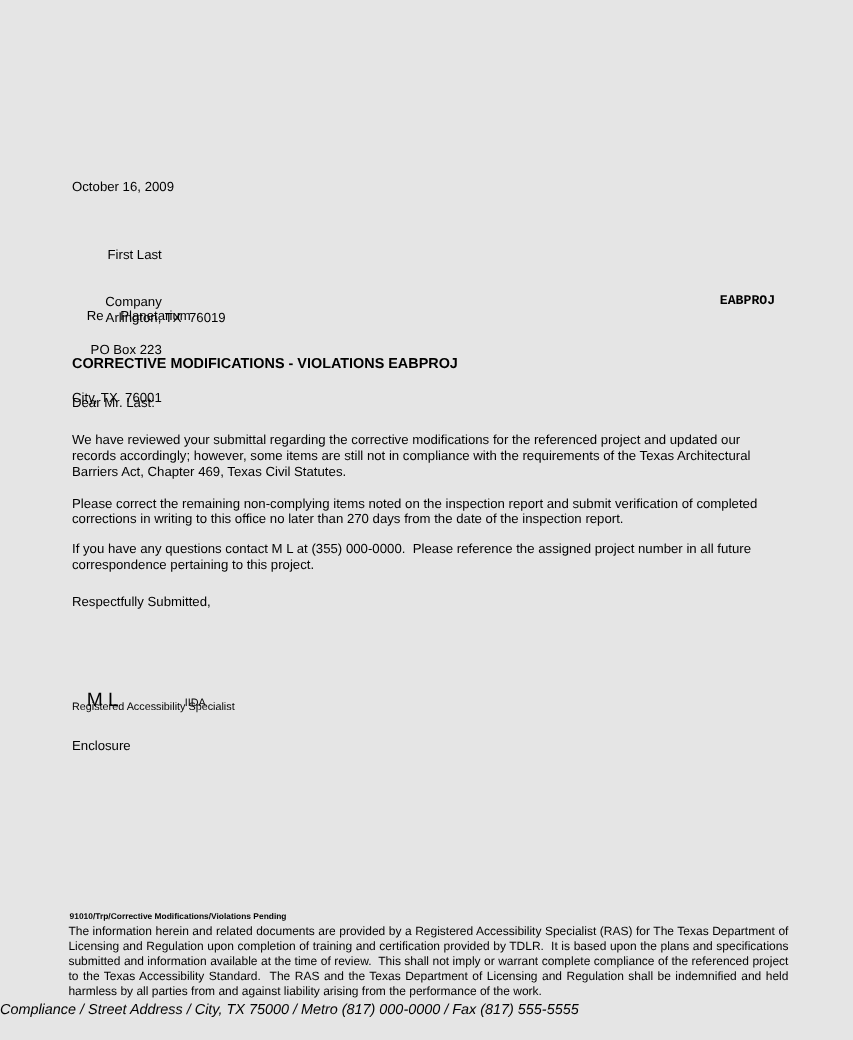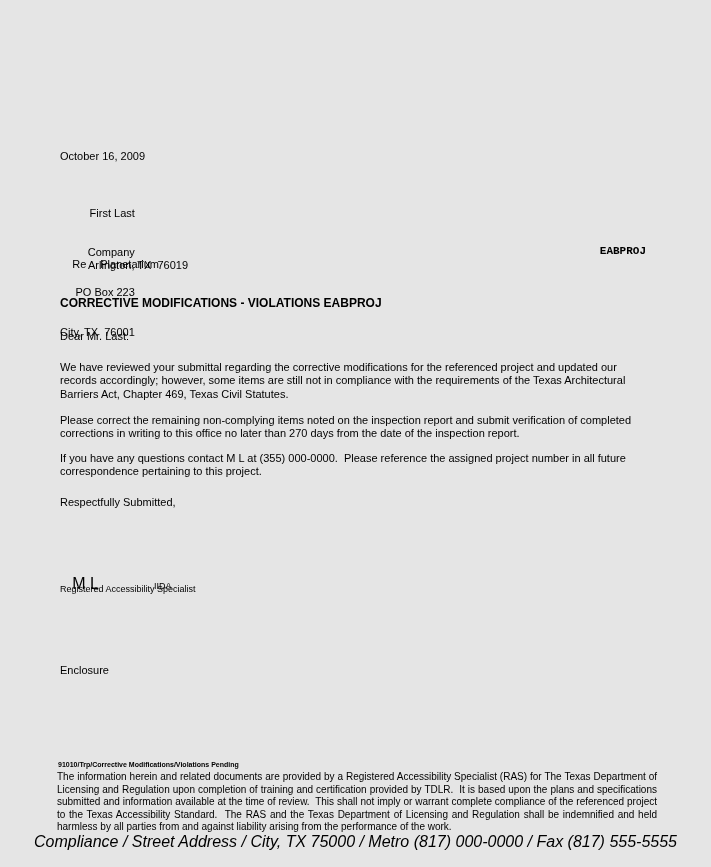--- a/index.html
+++ b/index.html
@@ -29,24 +29,24 @@
   .subject         { left: 60px; top: 297px; font-size: 12px; font-weight: bold; }
   .salutation      { left: 60px; top: 330px; }
   .para1           { left: 60px; top: 361px; width: 580px; margin: 0; }
   .para2           { left: 60px; top: 414px; width: 580px; margin: 0; }
   .para3           { left: 60px; top: 452px; width: 580px; margin: 0; }
   .closing         { left: 60px; top: 496px; }
   .signer-row      { left: 60px; top: 564px; }
   .signer-name     { font-size: 16px; }
   .signer-credential { font-size: 9px; margin-left: 55px; }
   .signer-title    { left: 60px; top: 583px; font-size: 9px; }
-  .enclosure       { left: 60px; top: 616px; margin-top: 48px; }
+  .enclosure       { left: 60px; top: 616px; }
   .file-reference  { left: 58px; top: 758px; font-size: 7px; font-weight: bold; }
   .disclaimer      { left: 57px; top: 771px; width: 600px; font-size: 10px; line-height: 12.6px; text-align: justify; margin: 0; }
-  .contact-line    { left: 0; top: 835px; width: 711px; text-align: center; font-size: 16px; font-style: italic; }
+  .contact-line    { left: 0; top: 835px; width: 711px; text-align: left; font-size: 12px; font-style: italic; }
 </style>
 </head>
 <body>
 
 <div class="page">
 
   <div class="abs date">October 16, 2009</div>
 
   <div class="abs recipient">
     <div>First Last</div>

